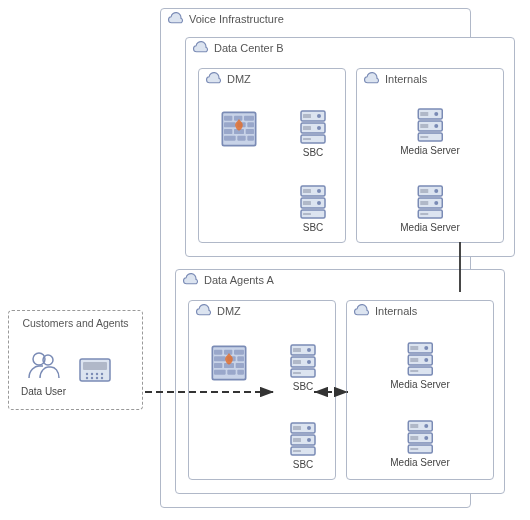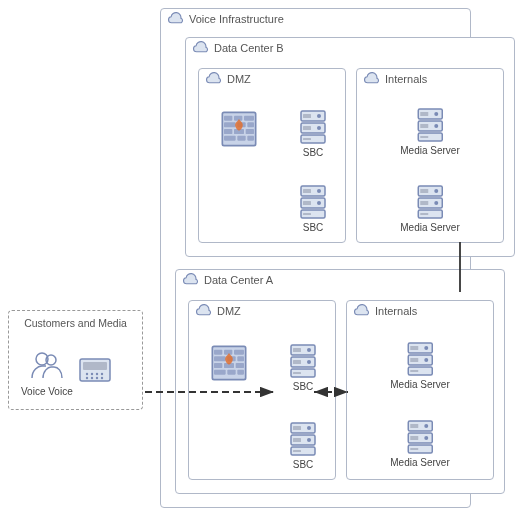--- a/index.html
+++ b/index.html
@@ -267,21 +267,21 @@
           </svg>
           <span class="icon-label">Media Server</span>
         </div>
       </div>
     </div>
 
     <div class="region dc-a">
       <svg class="cloud-icon" viewBox="0 0 24 18" fill="none" xmlns="http://www.w3.org/2000/svg">
         <path d="M19 14H6a4 4 0 01-.5-7.96A6 6 0 0118.5 8c.16 0 .33.01.5.03A3.5 3.5 0 0119 14z" stroke="#7a8bb5" stroke-width="1.5" fill="#dce4f0"></path>
       </svg>
-      <span class="region-label">Data Center A</span>
+      <span class="region-label">Data Agents A</span>
 
       <div class="region dmz-a">
         <svg class="cloud-icon" viewBox="0 0 24 18" fill="none" xmlns="http://www.w3.org/2000/svg">
           <path d="M19 14H6a4 4 0 01-.5-7.96A6 6 0 0118.5 8c.16 0 .33.01.5.03A3.5 3.5 0 0119 14z" stroke="#7a8bb5" stroke-width="1.5" fill="#dce4f0"></path>
         </svg>
         <span class="region-label">DMZ</span>
 
         <div class="icon-wrap" style="left:20px;top:42px;">
           <svg class="firewall-icon" viewBox="0 0 48 48" xmlns="http://www.w3.org/2000/svg">
             <rect x="4" y="4" width="40" height="40" rx="2" fill="#c8d3e8" stroke="#7a8bb5" stroke-width="2"></rect>
@@ -361,32 +361,32 @@
             <rect x="2" y="26" width="24" height="8" rx="1.5" fill="#dce4f0" stroke="#7a8bb5" stroke-width="1.5"></rect>
             <rect x="4" y="29" width="8" height="2" rx="0.5" fill="#b0b8c8"></rect>
           </svg>
           <span class="icon-label">Media Server</span>
         </div>
       </div>
     </div>
   </div>
 
   <div class="customers-box">
-    <span class="customers-label">Customers and Media</span>
+    <span class="customers-label">Customers and Agents</span>
 
     <div style="position:absolute;bottom:12px;left:12px;display:flex;flex-direction:column;align-items:center;gap:2px;">
       <svg width="36" height="36" viewBox="0 0 36 36" xmlns="http://www.w3.org/2000/svg">
 
         <circle cx="13" cy="11" r="6" fill="none" stroke="#7a8bb5" stroke-width="1.5"></circle>
         <path d="M3 30 c0-8 6-12 10-12 h2 c-1 0 2 0 2 0" fill="none" stroke="#7a8bb5" stroke-width="1.5"></path>
 
         <circle cx="22" cy="12" r="5" fill="none" stroke="#7a8bb5" stroke-width="1.5"></circle>
         <path d="M14 30 c0-7 5-11 8-11 h3 c4 0 8 4 8 11" fill="none" stroke="#7a8bb5" stroke-width="1.5"></path>
       </svg>
-      <span class="icon-label">Voice Voice</span>
+      <span class="icon-label">Data User</span>
     </div>
 
     <div style="position:absolute;bottom:20px;left:68px;">
       <svg width="36" height="36" viewBox="0 0 36 36" xmlns="http://www.w3.org/2000/svg">
 
         <rect x="3" y="8" width="30" height="22" rx="2" fill="#dce4f0" stroke="#7a8bb5" stroke-width="1.5"></rect>
         <rect x="6" y="11" width="24" height="8" rx="1" fill="#b0b8c8"></rect>
 
         <circle cx="10" cy="23" r="1.2" fill="#7a8bb5"></circle>
         <circle cx="15" cy="23" r="1.2" fill="#7a8bb5"></circle>

